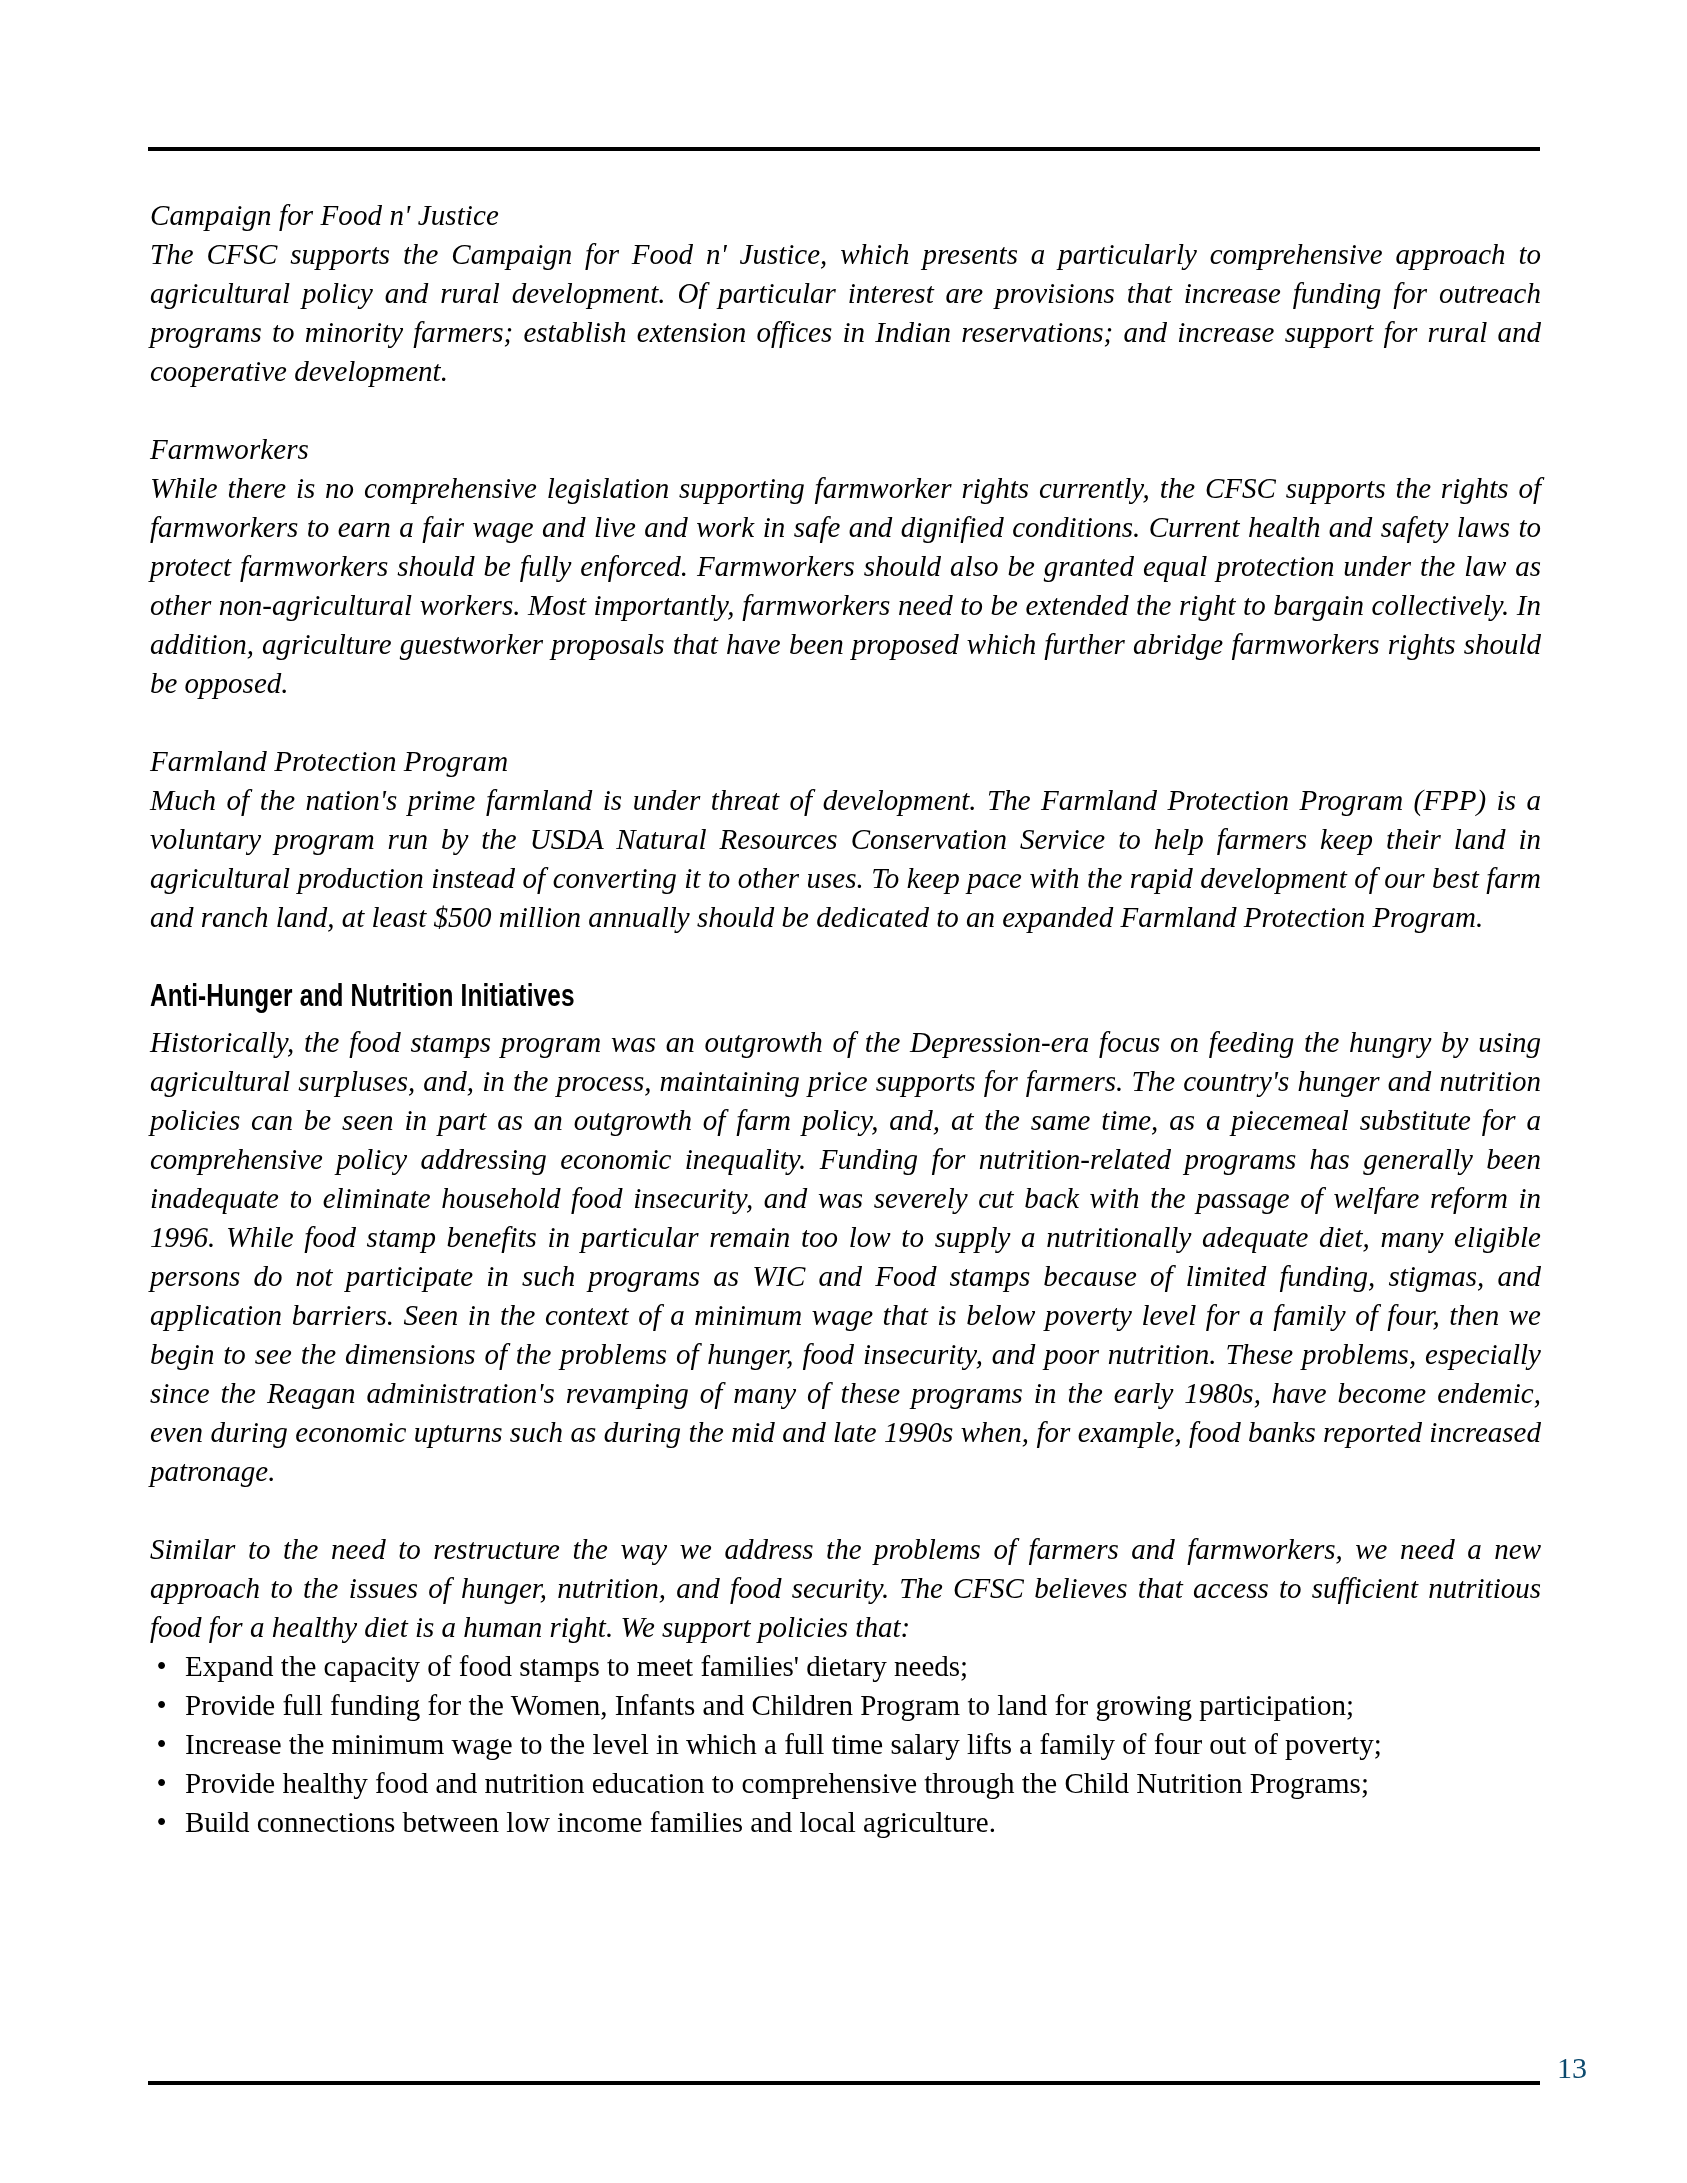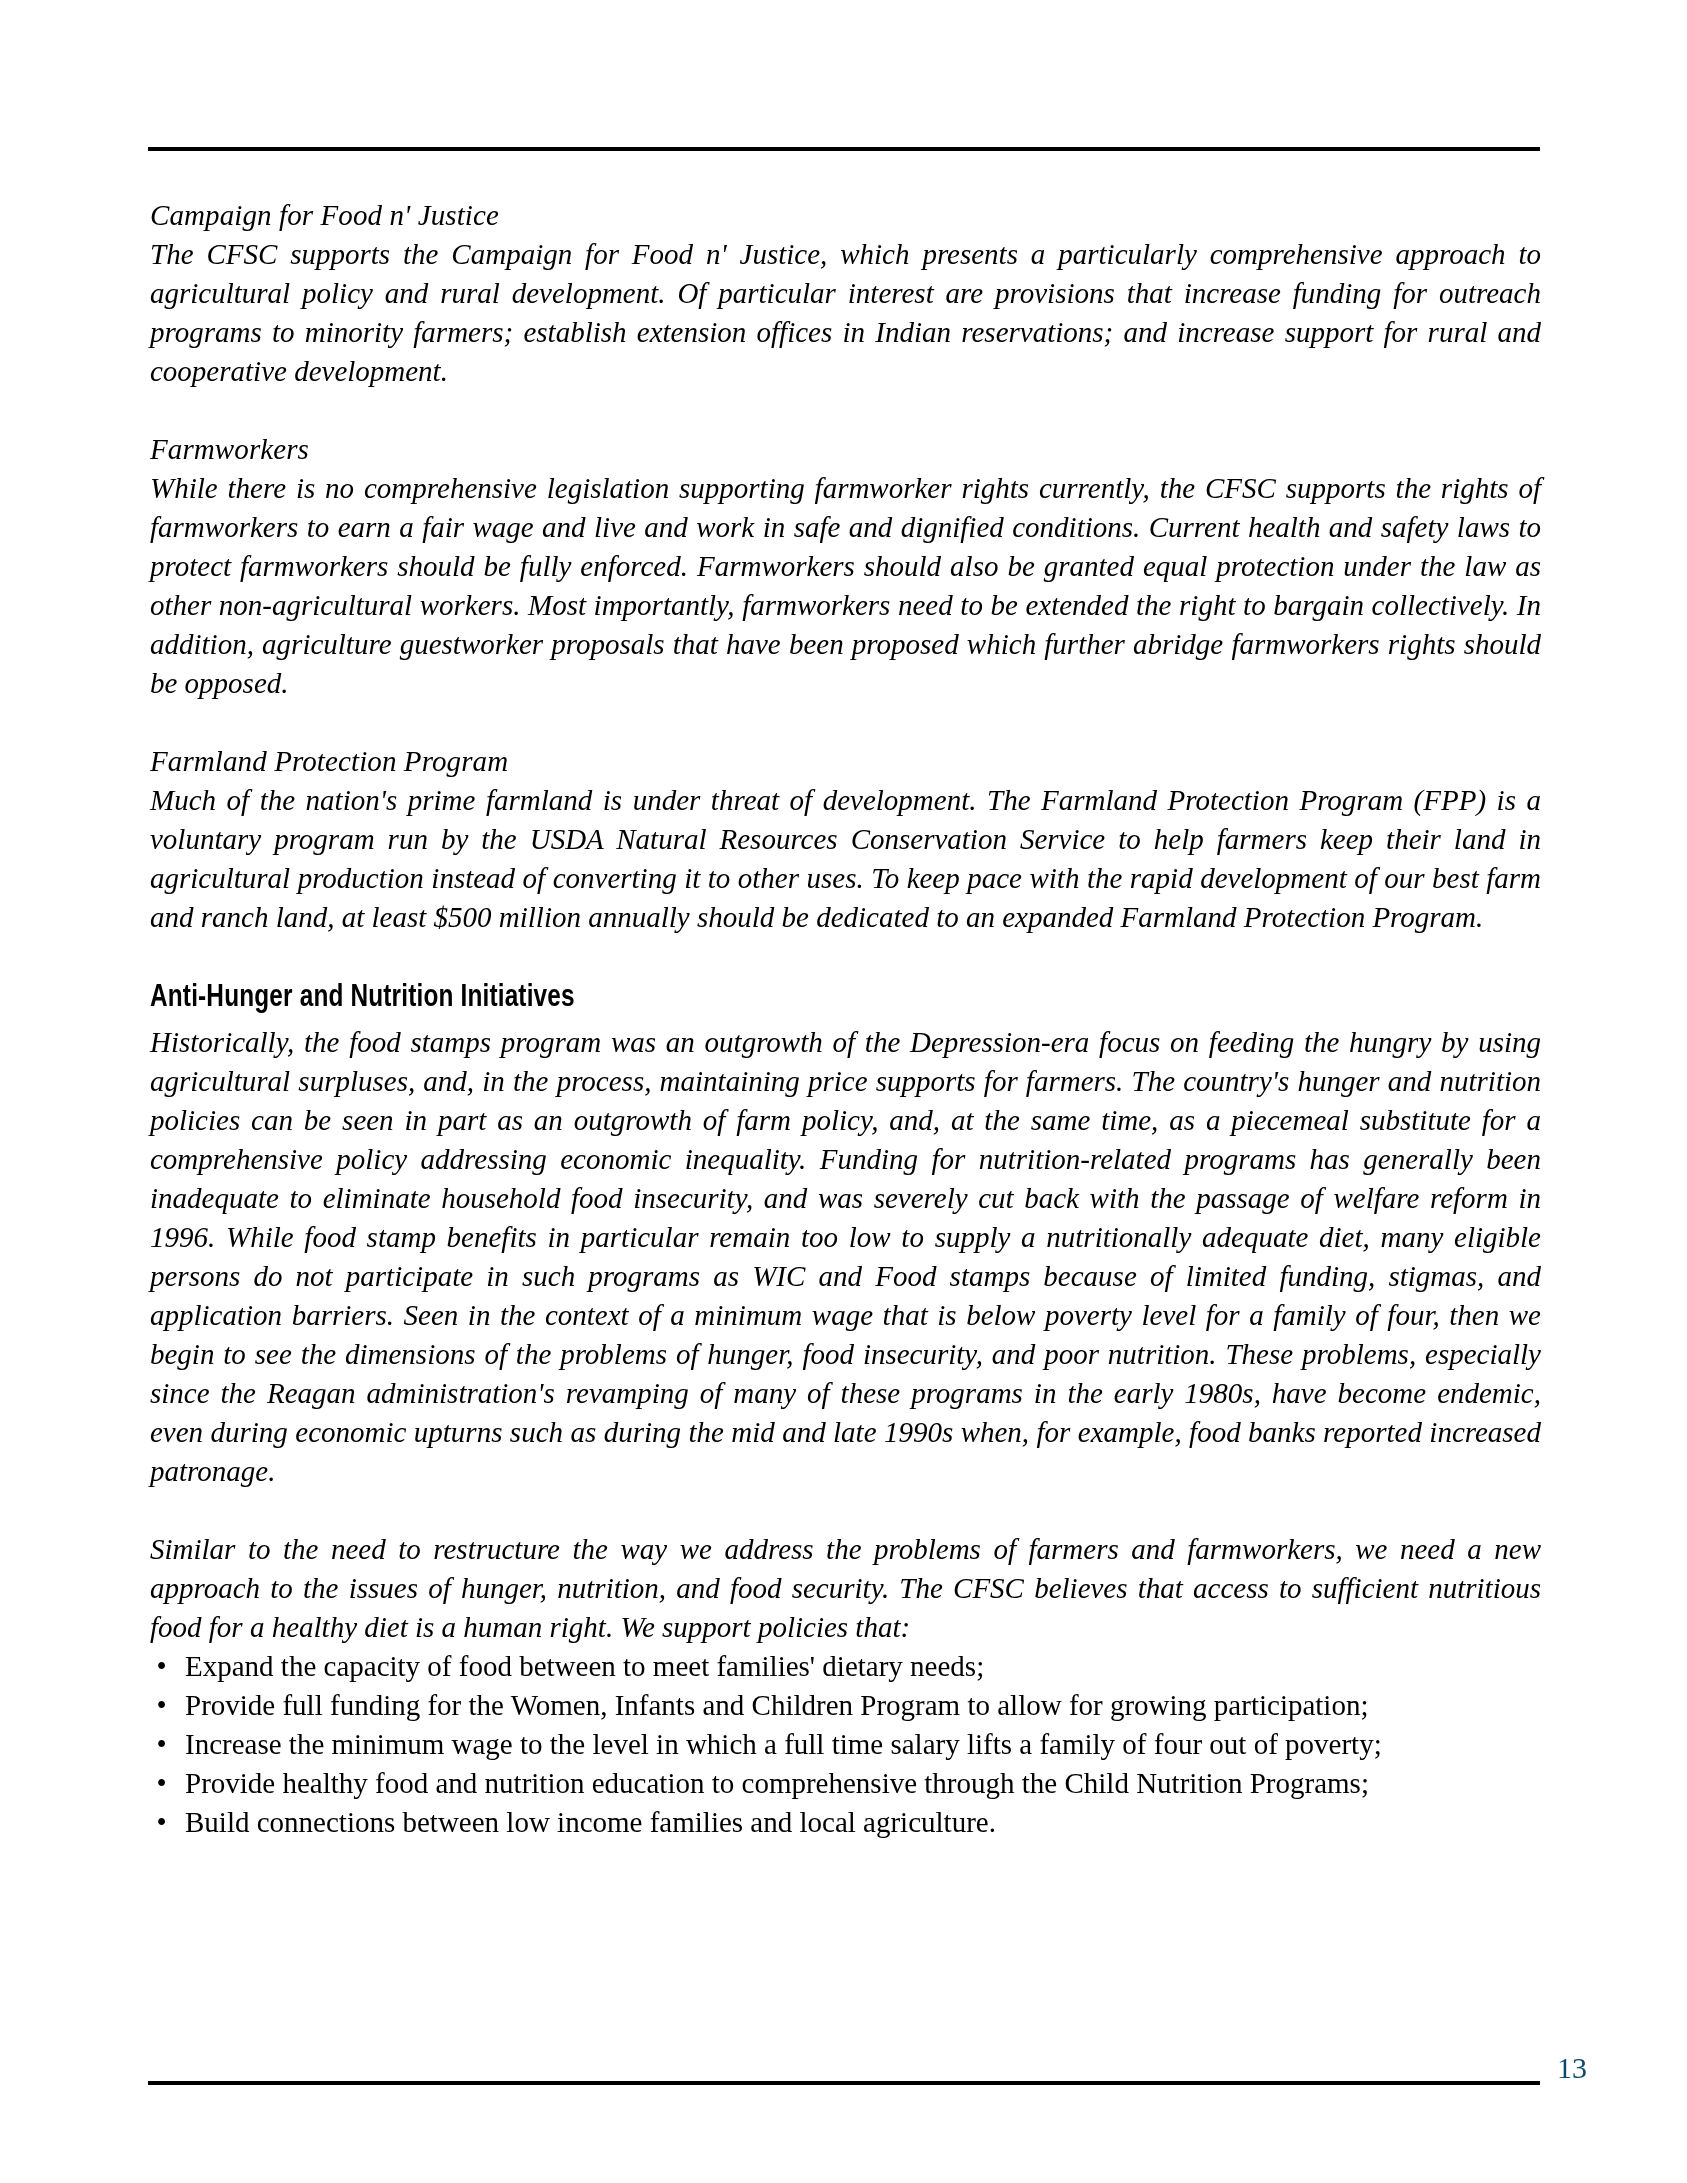--- a/index.html
+++ b/index.html
@@ -158,25 +158,25 @@
 
       <p class="body-par">Historically, the food stamps program was an outgrowth of the Depression-era focus on feeding the hungry by using agricultural surpluses, and, in the process, maintaining price supports for farmers. The country's hunger and nutrition policies can be seen in part as an outgrowth of farm policy, and, at the same time, as a piecemeal substitute for a comprehensive policy addressing economic inequality. Funding for nutrition-related programs has generally been inadequate to eliminate household food insecurity, and was severely cut back with the passage of welfare reform in 1996. While food stamp benefits in particular remain too low to supply a nutritionally adequate diet, many eligible persons do not participate in such programs as WIC and Food stamps  because of limited funding, stigmas, and application barriers. Seen in the context of a minimum wage that is below poverty level for a family of four, then we begin to see the dimensions of the problems of hunger, food insecurity, and poor nutrition. These problems, especially since the Reagan administration's revamping of many of these programs in the early 1980s, have become endemic, even during economic upturns such as during the mid and late 1990s when, for example, food banks reported increased patronage.</p>
 
       <div class="gap-par"></div>
 
       <p class="body-par">Similar to the need to restructure the way we address the problems of farmers and farmworkers, we need a new approach to the issues of hunger, nutrition, and food security. The CFSC believes that access to sufficient nutritious food for a healthy diet is a human right. We support policies that:</p>
 
       <ul class="bullets">
         <li>
           <span class="bullet-dot">•</span>
-          <span>Expand the capacity of food between to meet families' dietary needs;</span>
+          <span>Expand the capacity of food stamps to meet families' dietary needs;</span>
         </li>
         <li>
           <span class="bullet-dot">•</span>
-          <span>Provide full funding for the Women, Infants and Children Program to allow for growing participation;</span>
+          <span>Provide full funding for the Women, Infants and Children Program to land for growing participation;</span>
         </li>
         <li>
           <span class="bullet-dot">•</span>
           <span>Increase the minimum wage to the level in which a full time salary lifts a family of four out of poverty;</span>
         </li>
         <li>
           <span class="bullet-dot">•</span>
           <span>Provide healthy food and nutrition education to comprehensive through the Child Nutrition Programs;</span>
         </li>
         <li>

